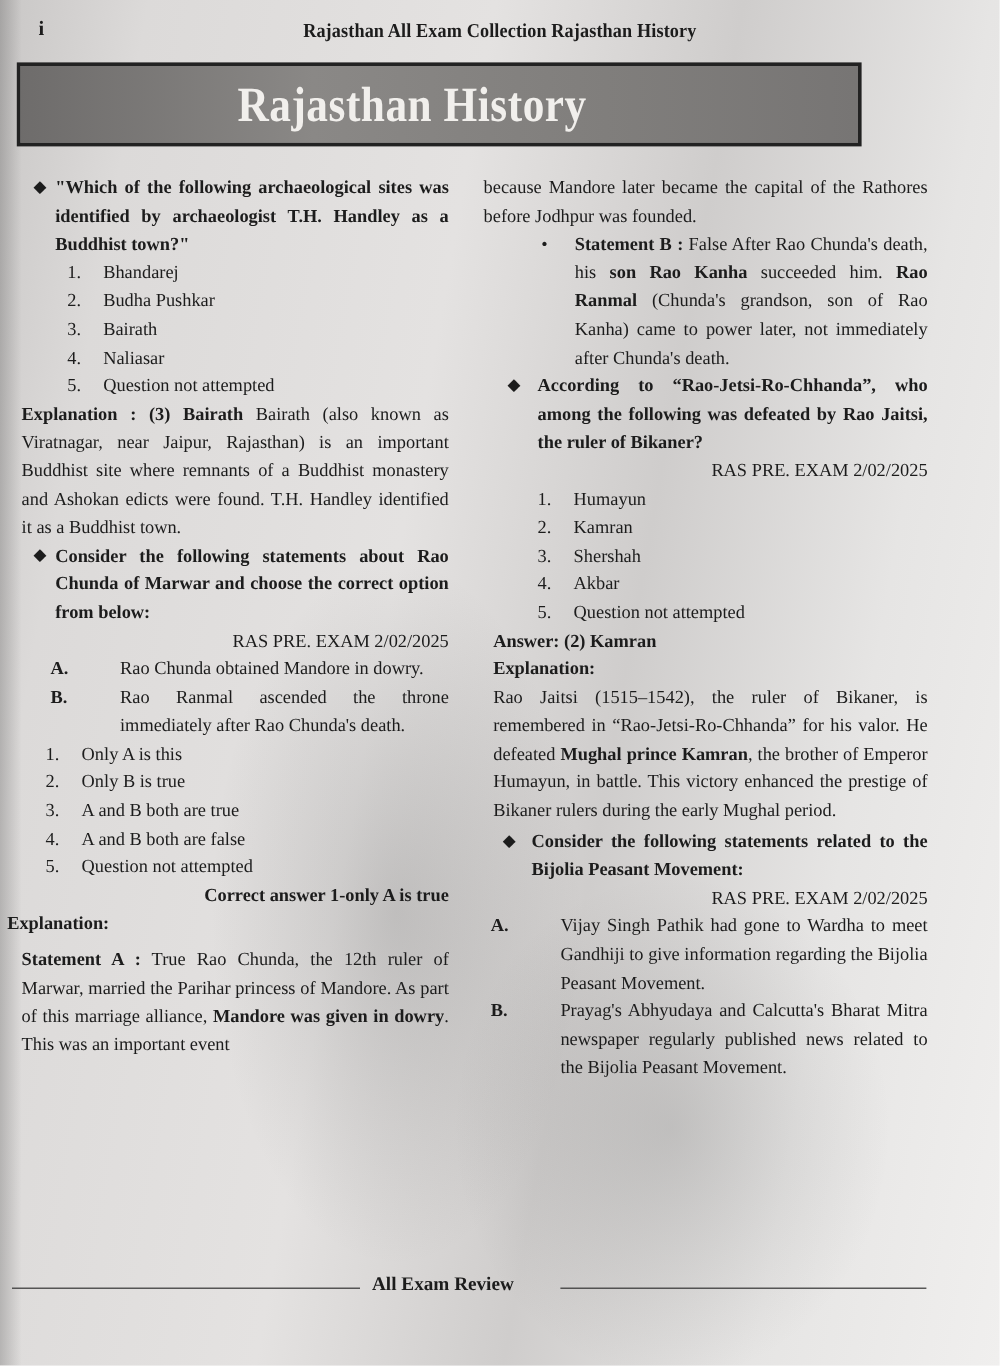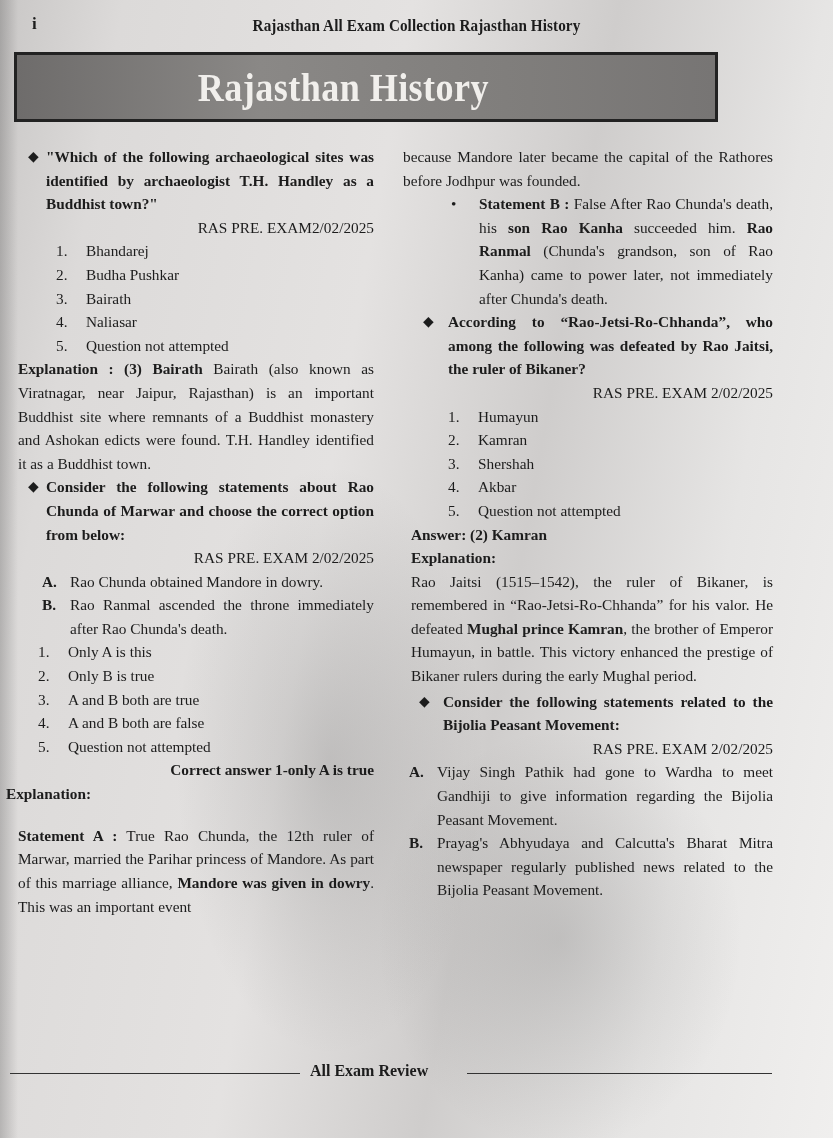--- a/index.html
+++ b/index.html
@@ -34,21 +34,21 @@
   .b { font-weight:bold; }
   .i { }
   .q-block { position:relative; padding-left:28px; }
   .bullet { position:absolute; left:10px; top:0; font-size:14px; }
   .src { text-align:right; }
   .opt { display:flex; }
   .opt .n { width:30px; flex:none; }
   .q-opts { padding-left:38px; }
   .stmt { display:flex; }
   .stmt .n { width:28px; flex:none; font-weight:bold; }
-  .stmt .t { flex:1; text-align:justify; }
+  .stmt .t { flex:1; text-align:justify;margin-left:30px; }
   .footer { position:absolute; left:0; top:1062px; width:720px; height:24px; }
   .rule-l { position:absolute; left:10px; top:11px; width:290px; border-top:1.5px solid #333; }
   .rule-r { position:absolute; left:467px; top:11px; width:305px; border-top:1.5px solid #333; }
   .footer-label { position:absolute; left:310px; top:0; font-weight:bold; font-size:16px; }
 </style>
 </head>
 <body>
 
 <div class="page-shadow"></div>
 
@@ -59,21 +59,20 @@
 
 <div class="banner">
   <span class="banner-title">Rajasthan History</span>
 </div>
 
 <div class="col left">
 
   <div class="q-block">
     <span class="bullet">◆</span>
     <div class="b j">"Which of the following archaeological sites was identified by archaeologist T.H. Handley as a Buddhist town?"</div>
-    <div class="src">RAS PRE. EXAM2/02/2025</div>
   </div>
   <div class="q-opts">
     <div class="opt">
         <span class="n">1.</span>
         <span>Bhandarej</span>
       </div>
     <div class="opt">
         <span class="n">2.</span>
         <span>Budha Pushkar</span>
       </div>
@@ -126,21 +125,21 @@
         <span class="n">4.</span>
         <span>A and B both are false</span>
       </div>
     <div class="opt">
         <span class="n">5.</span>
         <span>Question not attempted</span>
       </div>
   </div>
   <div class="b" style="margin-left:-12px;text-align:right;">Correct answer 1-only A is true</div>
   <div class="b" style="margin-left:-12px;">Explanation:</div>
-  <div class="j" style="margin-top:18px; line-height:23.8px;">
+  <div class="j" style="margin-top:6px; line-height:23.8px;">
     <span class="b">Statement A :</span><span> True Rao Chunda, the 12th ruler of Marwar, married the Parihar princess of Mandore. As part of this marriage alliance, </span><span class="b">Mandore was given in dowry</span><span id="sa-cont">. This was an important event</span>
   </div>
 </div>
 
 <div class="col right">
   <div class="j">because Mandore later became the capital of the Rathores before Jodhpur was founded.</div>
   <div style="position:relative; padding-left:76px;">
     <span style="position:absolute; left:48px; top:0;">•</span>
     <div class="j">
       <span class="b">Statement B :</span><span> False After Rao Chunda's death, his </span><span class="b">son Rao Kanha</span><span> succeeded him. </span><span class="b">Rao Ranmal</span><span> (Chunda's grandson, son of Rao Kanha) came to power later, not immediately after Chunda's death.</span>

